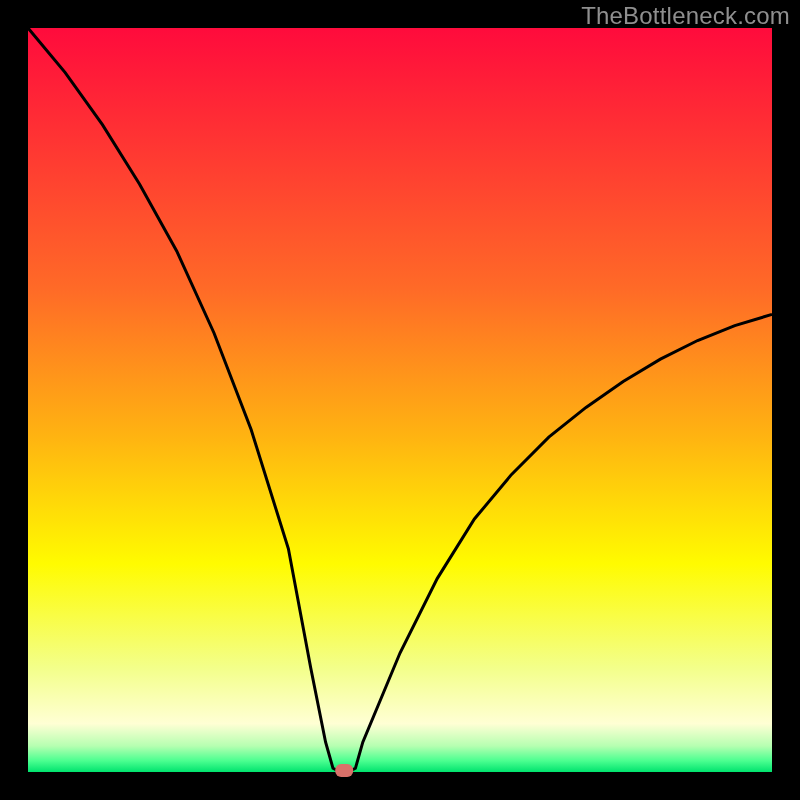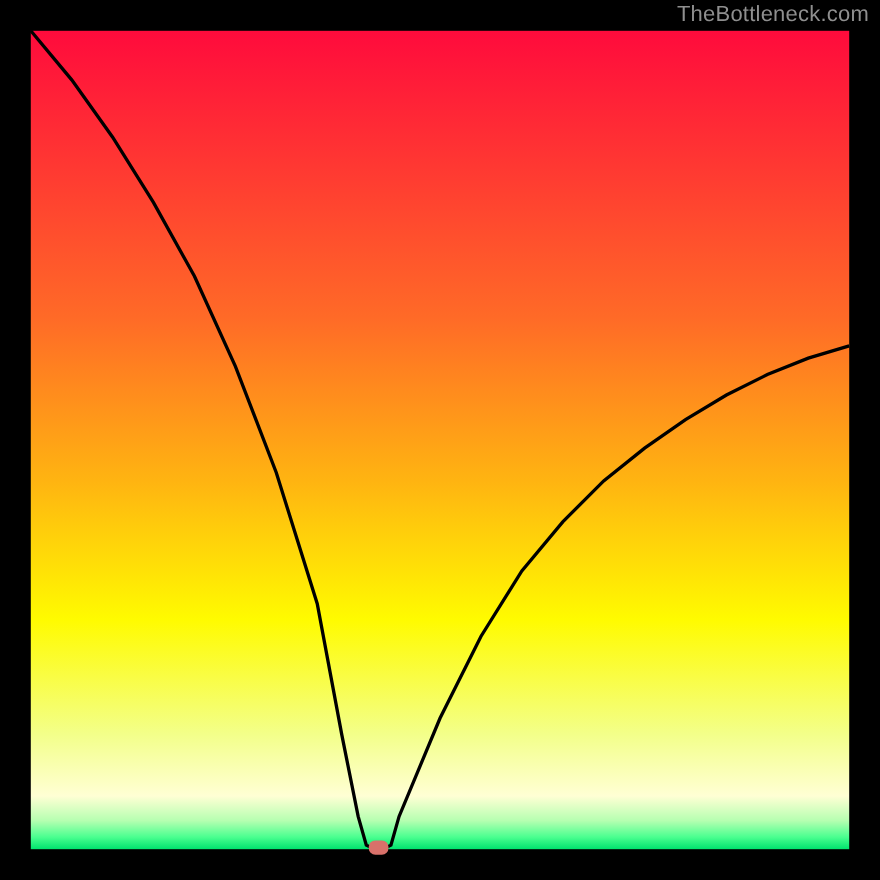--- a/index.html
+++ b/index.html
@@ -17,21 +17,21 @@
     top: 0;
     width: 800px;
     height: 800px;
     background: #000000;
   }
   .attribution {
     position: absolute;
     top: 2px;
     right: 10px;
     color: #8f8f8f;
-    font-size: 20px;
+    font-size: 24px;
     font-weight: 400;
     letter-spacing: 0.2px;
   }
   svg {
     display: block;
   }
 </style>
 </head>
 <body>
 

